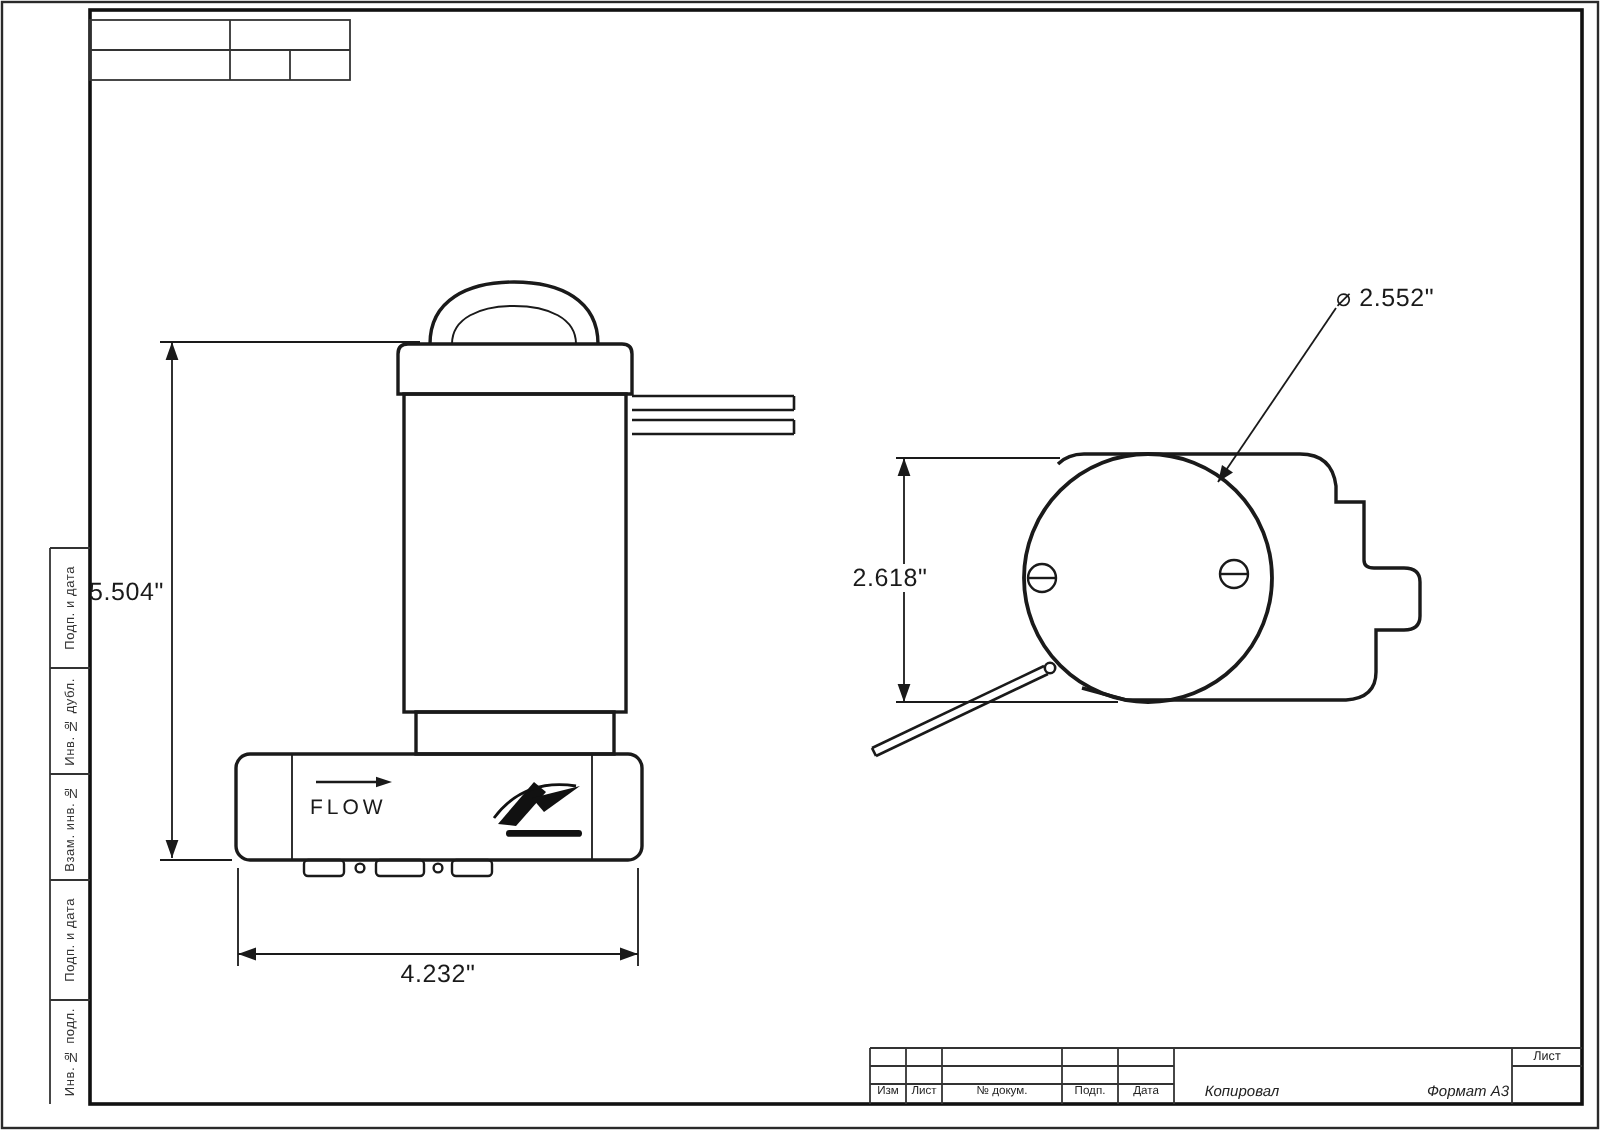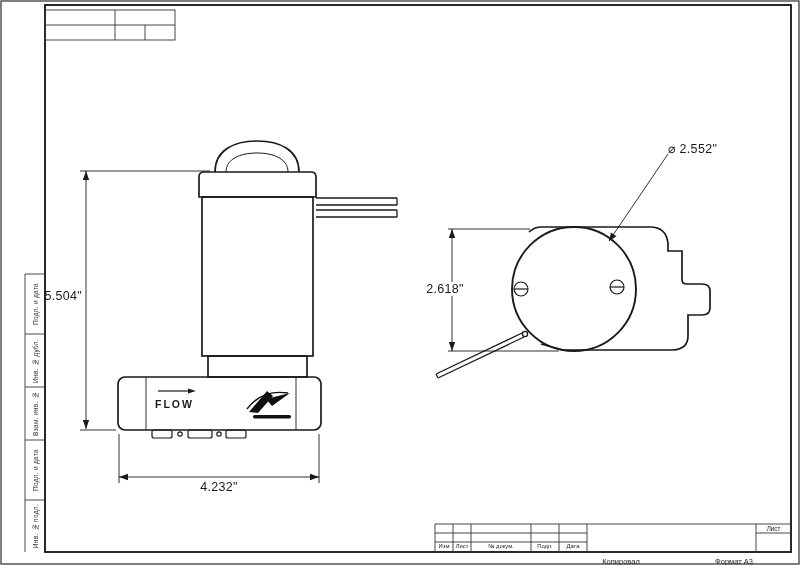--- a/index.html
+++ b/index.html
@@ -4,30 +4,30 @@
 <style>
   * { margin:0; padding:0; box-sizing:border-box; }
   html,body { width:800px; height:565px; background:#ffffff; overflow:hidden;
               font-family:"Liberation Sans", sans-serif; color:#1a1a1a; }
   .sheet { position:absolute; left:0; top:0; width:800px; height:565px; background:#fff; }
   svg.draw { position:absolute; left:0; top:0; }
 
   .lbl { position:absolute; color:#1a1a1a; white-space:nowrap; }
   .dim { font-size:12.5px; letter-spacing:.3px; }
   .dim.boxed { background:#fff; padding:0 2px; }
-  .flow { font-size:10.5px; font-weight:bold; letter-spacing:2px; }
+  .flow { font-size:10.5px; font-weight:normal; letter-spacing:2px; }
 
   .strip-cell { position:absolute; left:25px; width:20px; display:flex;
                 align-items:center; justify-content:center; }
   .strip-cell span { writing-mode:vertical-rl; transform:rotate(180deg);
                      font-size:6.5px; color:#333; letter-spacing:.3px; }
 
   .tb-lbl { position:absolute; font-size:5.8px; color:#222; text-align:center;
             line-height:9px; height:9px; overflow:hidden; }
-  .foot-lbl { position:absolute; top:557px; font-size:7.5px; color:#222; text-align:center; }
+  .foot-lbl { position:absolute; top:541px; font-size:7.5px; color:#222; text-align:center;font-style:italic; }
 </style>
 </head>
 <body>
 
 <div class="sheet">
 
   <svg class="draw" width="800" height="565" viewBox="0 0 800 565">
 
     <g fill="none" stroke="#2a2a2a">
       <rect x="1" y="1" width="798" height="563" stroke-width="1.2"></rect>

